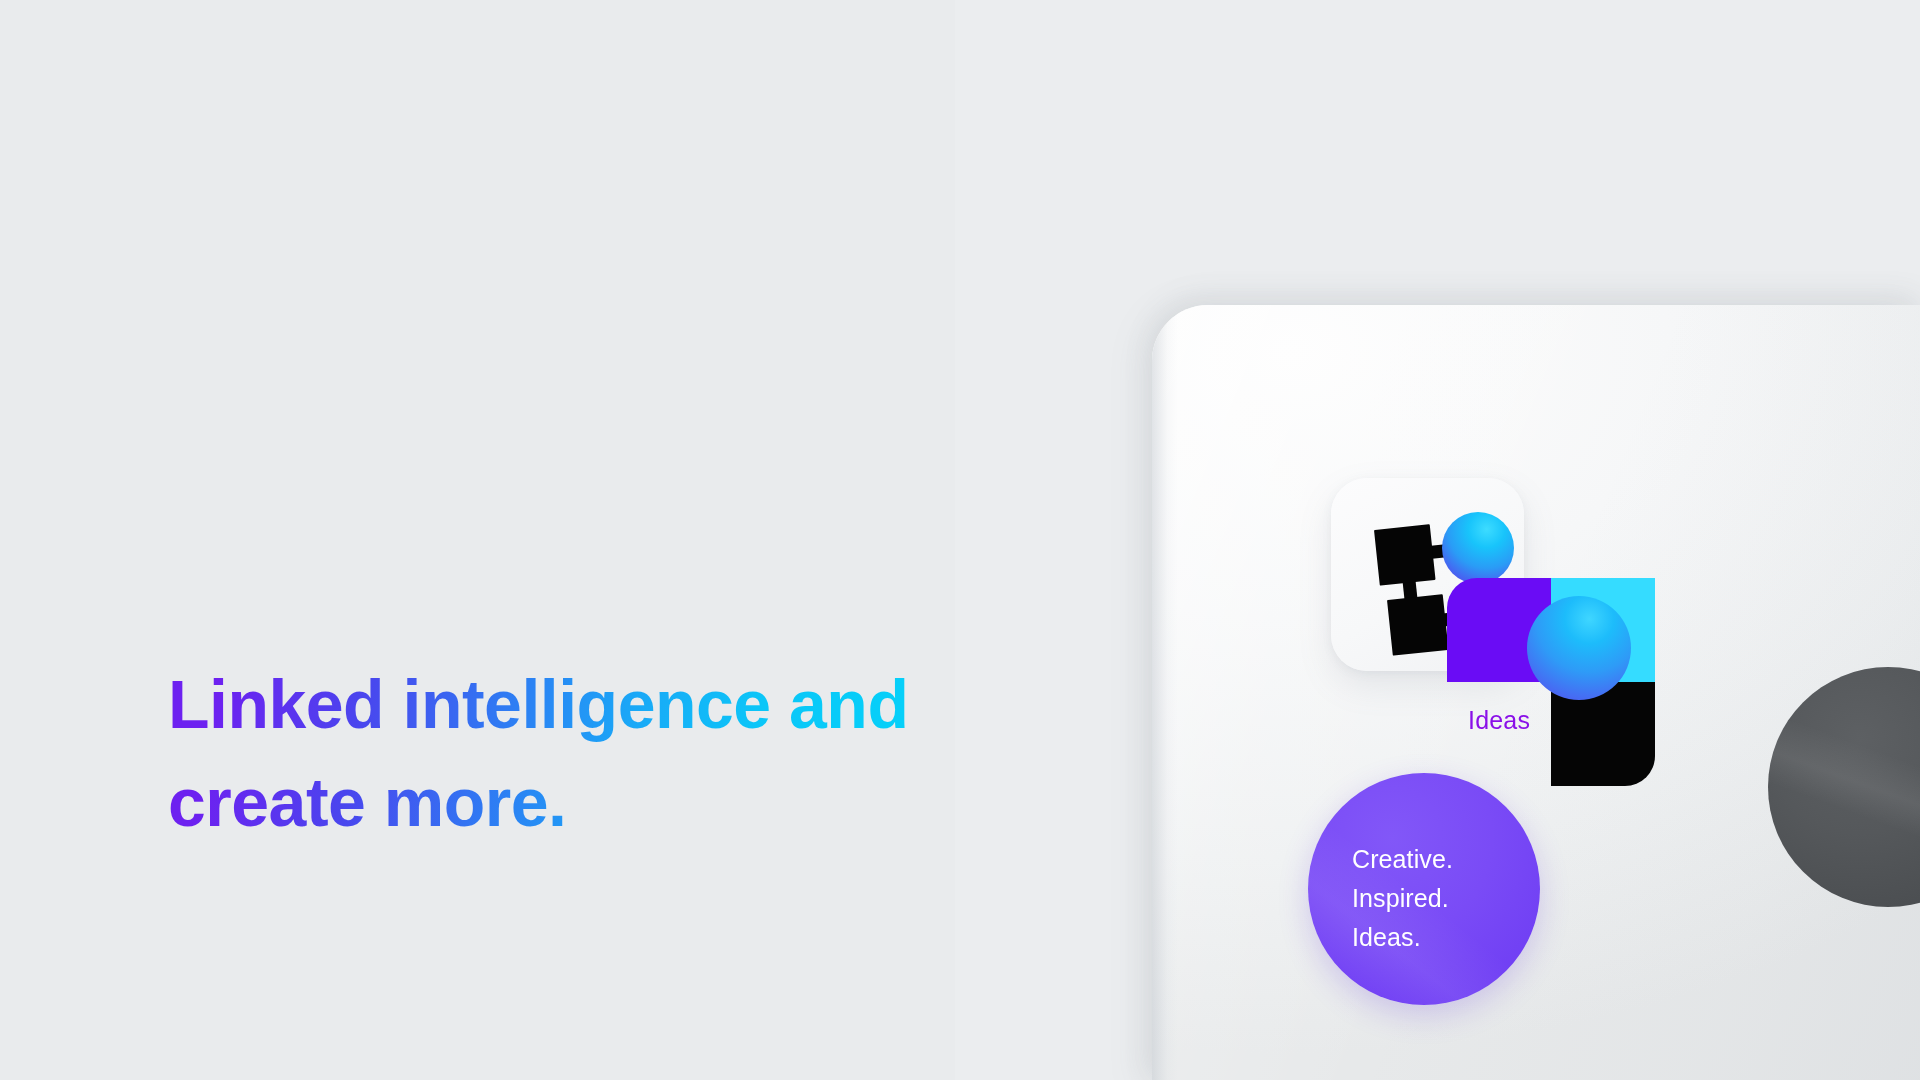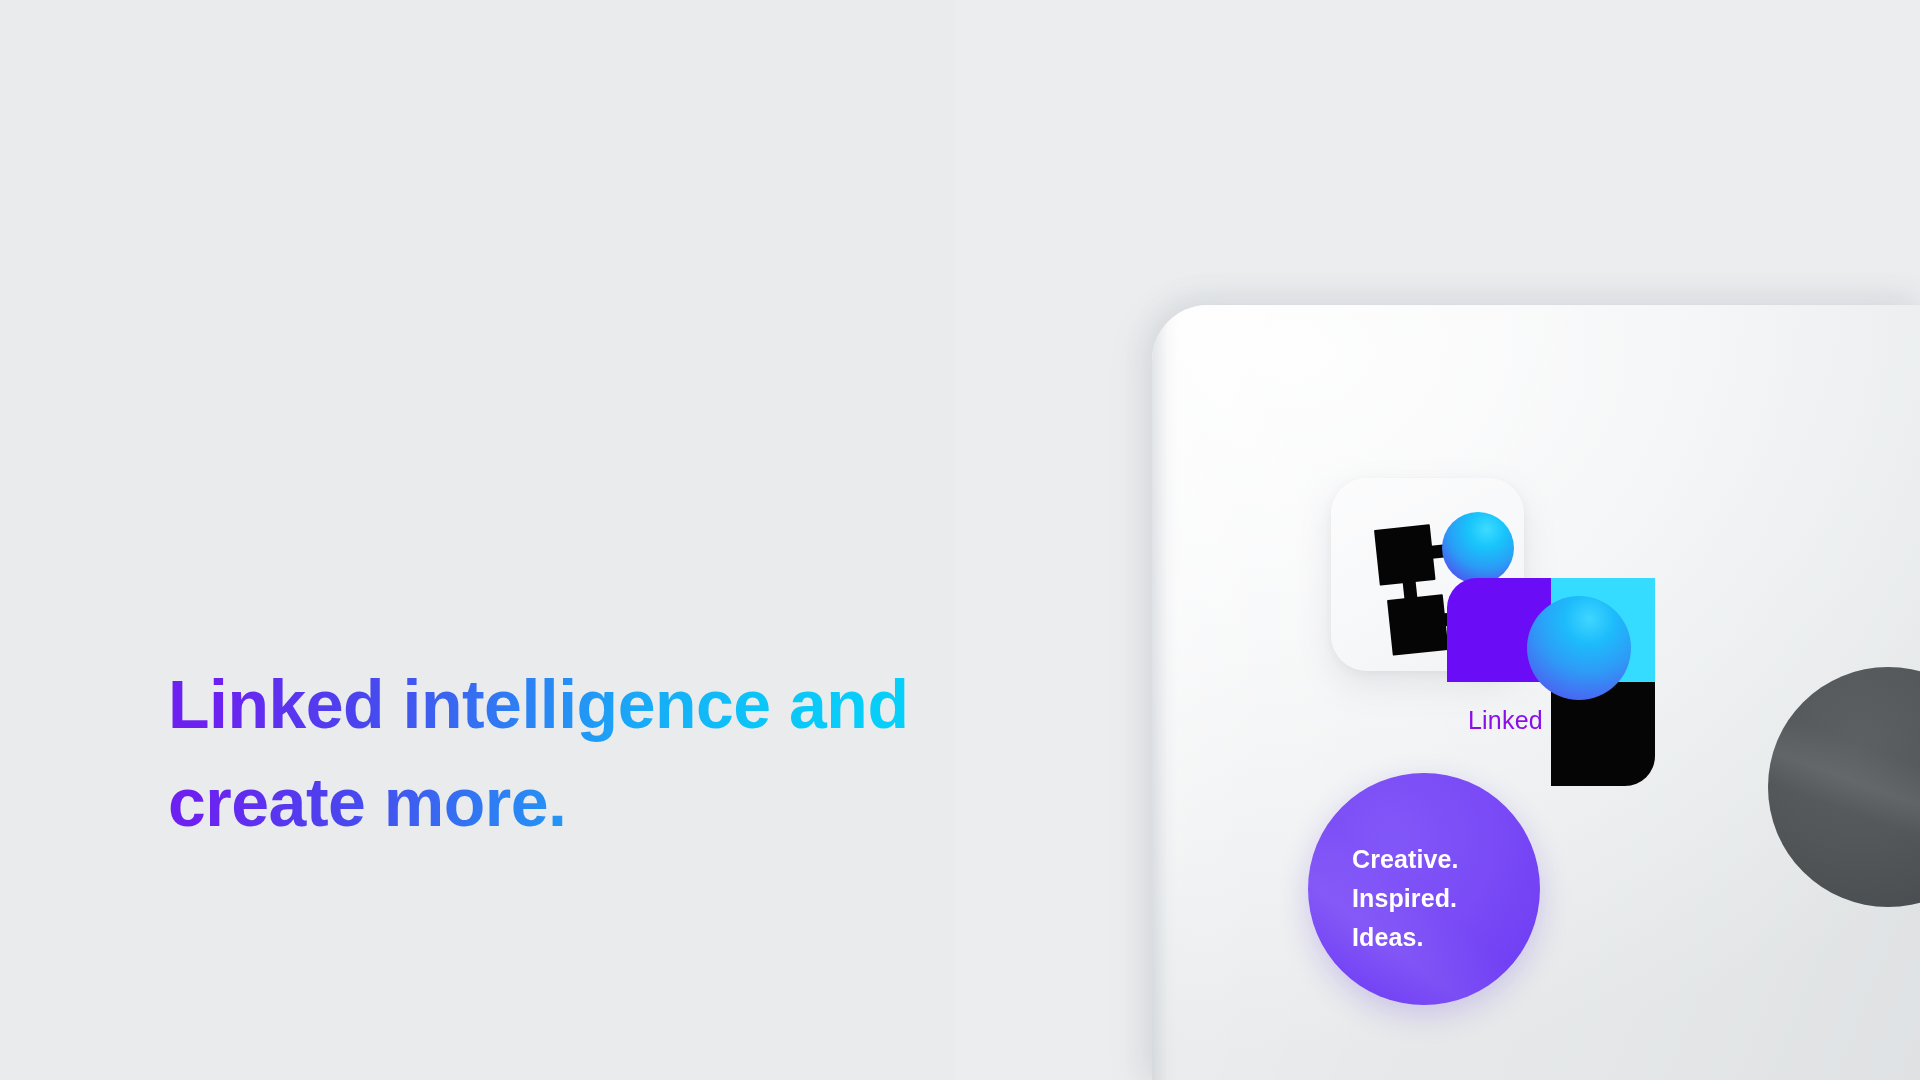--- a/index.html
+++ b/index.html
@@ -182,21 +182,21 @@
     border-radius:50%;
     background:linear-gradient(218deg, rgba(255,255,255,0.00) 52%, rgba(255,255,255,0.07) 70%, rgba(255,255,255,0.00) 86%);
     pointer-events:none;
   }
   .badge-text {
     position:absolute;
     left:44px;
     top:67px;
     font-size:25px;
     line-height:39px;
-    font-weight:700;
+    font-weight:400;
     color:#ffffff;
     letter-spacing:0.1px;
     white-space:pre-line;
   }
 
   
   .dark-circle {
     position:absolute;
     left:1768px;
     top:667px;
@@ -252,21 +252,21 @@
 
 <div class="quad-tile">
   <div class="quad quad-tl"></div>
   <div class="quad quad-tr"></div>
   <div class="quad quad-bl"></div>
   <div class="quad quad-br"></div>
 </div>
 
 <div class="sphere-large"></div>
 
-<div class="linked-label">Linked</div>
+<div class="linked-label">Ideas</div>
 
 <div class="purple-circle">
   <div class="gloss"></div>
   <div class="badge-text">Creative.
 Inspired.
 Ideas.</div>
 </div>
 
 <div class="dark-circle">
   <div class="streak"></div>

